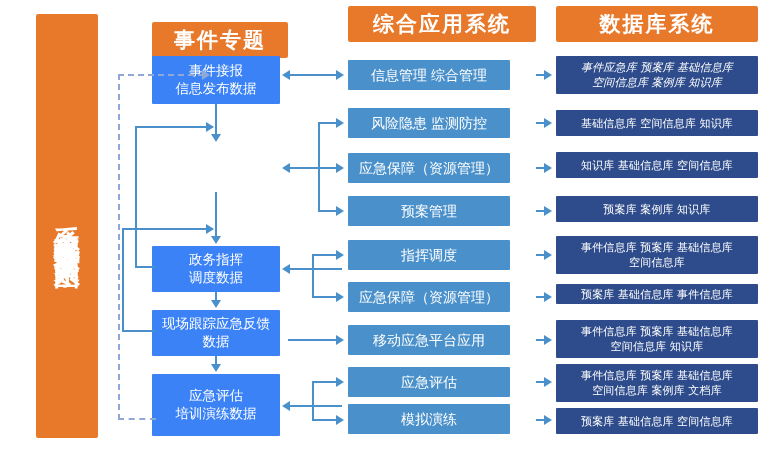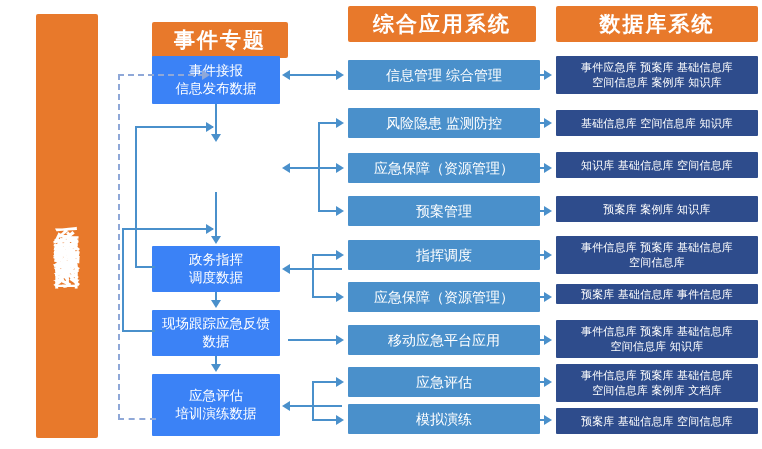--- a/index.html
+++ b/index.html
@@ -27,21 +27,21 @@
   #head-1{left:348px;top:6px;width:188px;}
   #head-2{left:556px;top:6px;width:202px;}
 
   
   .box{position:absolute;display:flex;align-items:center;justify-content:center;
        text-align:center;color:#ffffff;box-sizing:border-box;}
 
   .box-left{background:#3b82f6;font-size:13.5px;line-height:1.35;
             width:128px;left:152px;border-radius:1px;}
   .box-mid{background:#4A90CB;font-size:14px;line-height:1.3;
-           width:192px;left:348px;border-radius:1px;}
+           width:162px;left:348px;border-radius:1px;}
   .box-db{background:#2E4C8C;font-size:11px;line-height:1.35;
           width:202px;left:556px;border-radius:1px;letter-spacing:.2px;}
 
   
   .ln{position:absolute;background:#4A90CB;}
   .h{height:2px;}
   .v{width:2px;}
   .arrow{position:absolute;width:0;height:0;}
   .ar-r{border-top:5px solid transparent;border-bottom:5px solid transparent;
         border-left:8px solid #4A90CB;}
@@ -109,21 +109,21 @@
   <div class="box box-mid" style="top:325px;height:30px;">
       <span>移动应急平台应用</span>
     </div>
   <div class="box box-mid" style="top:367px;height:30px;">
       <span>应急评估</span>
     </div>
   <div class="box box-mid" style="top:404px;height:30px;">
       <span>模拟演练</span>
     </div>
 
-  <div class="box box-db" style="top:56px;height:38px;">
+  <div class="box box-db" style="top:56px;height:38px;font-style:italic;">
     <div>
         <div>事件应急库  预案库  基础信息库</div>
          <div>空间信息库  案例库  知识库</div>
       </div>
   </div>
   <div class="box box-db" style="top:110px;height:26px;">
     <div>
         <div>基础信息库  空间信息库  知识库</div>
       </div>
   </div>

